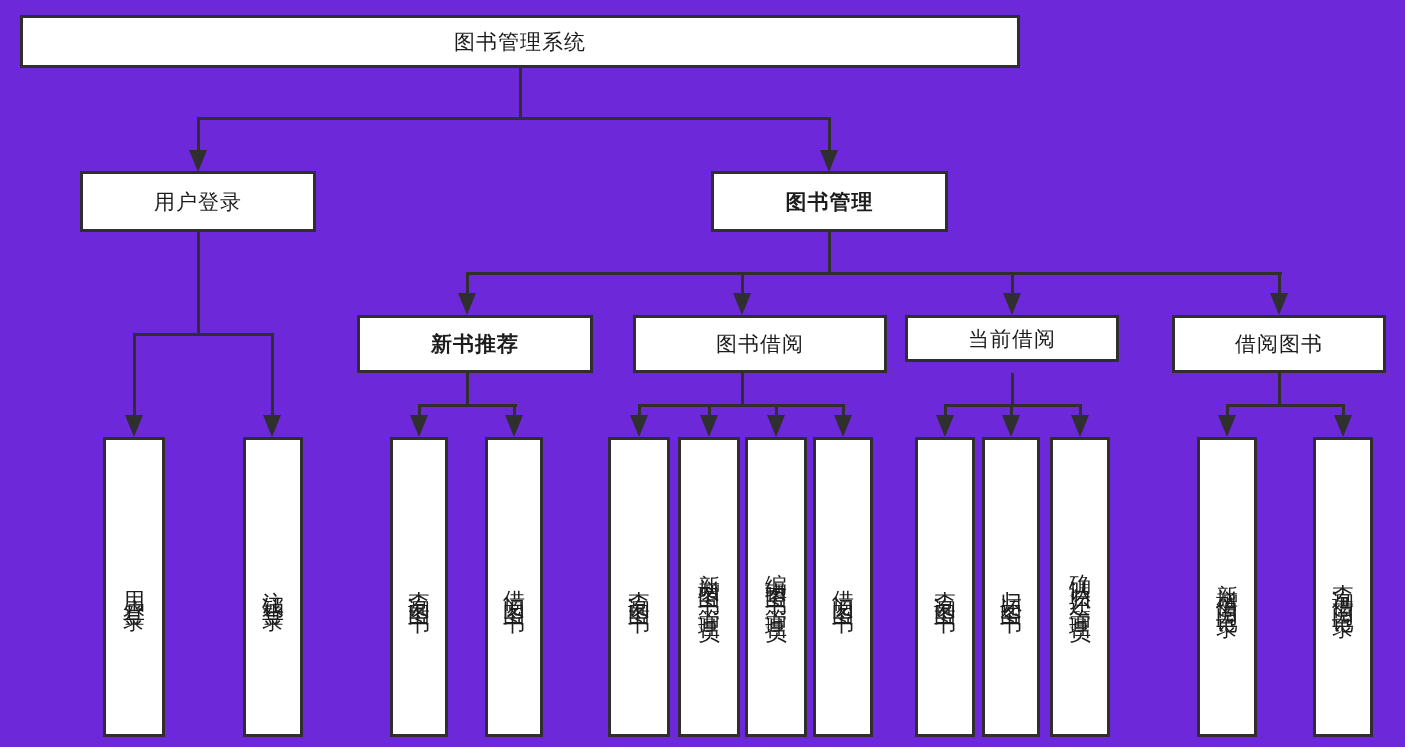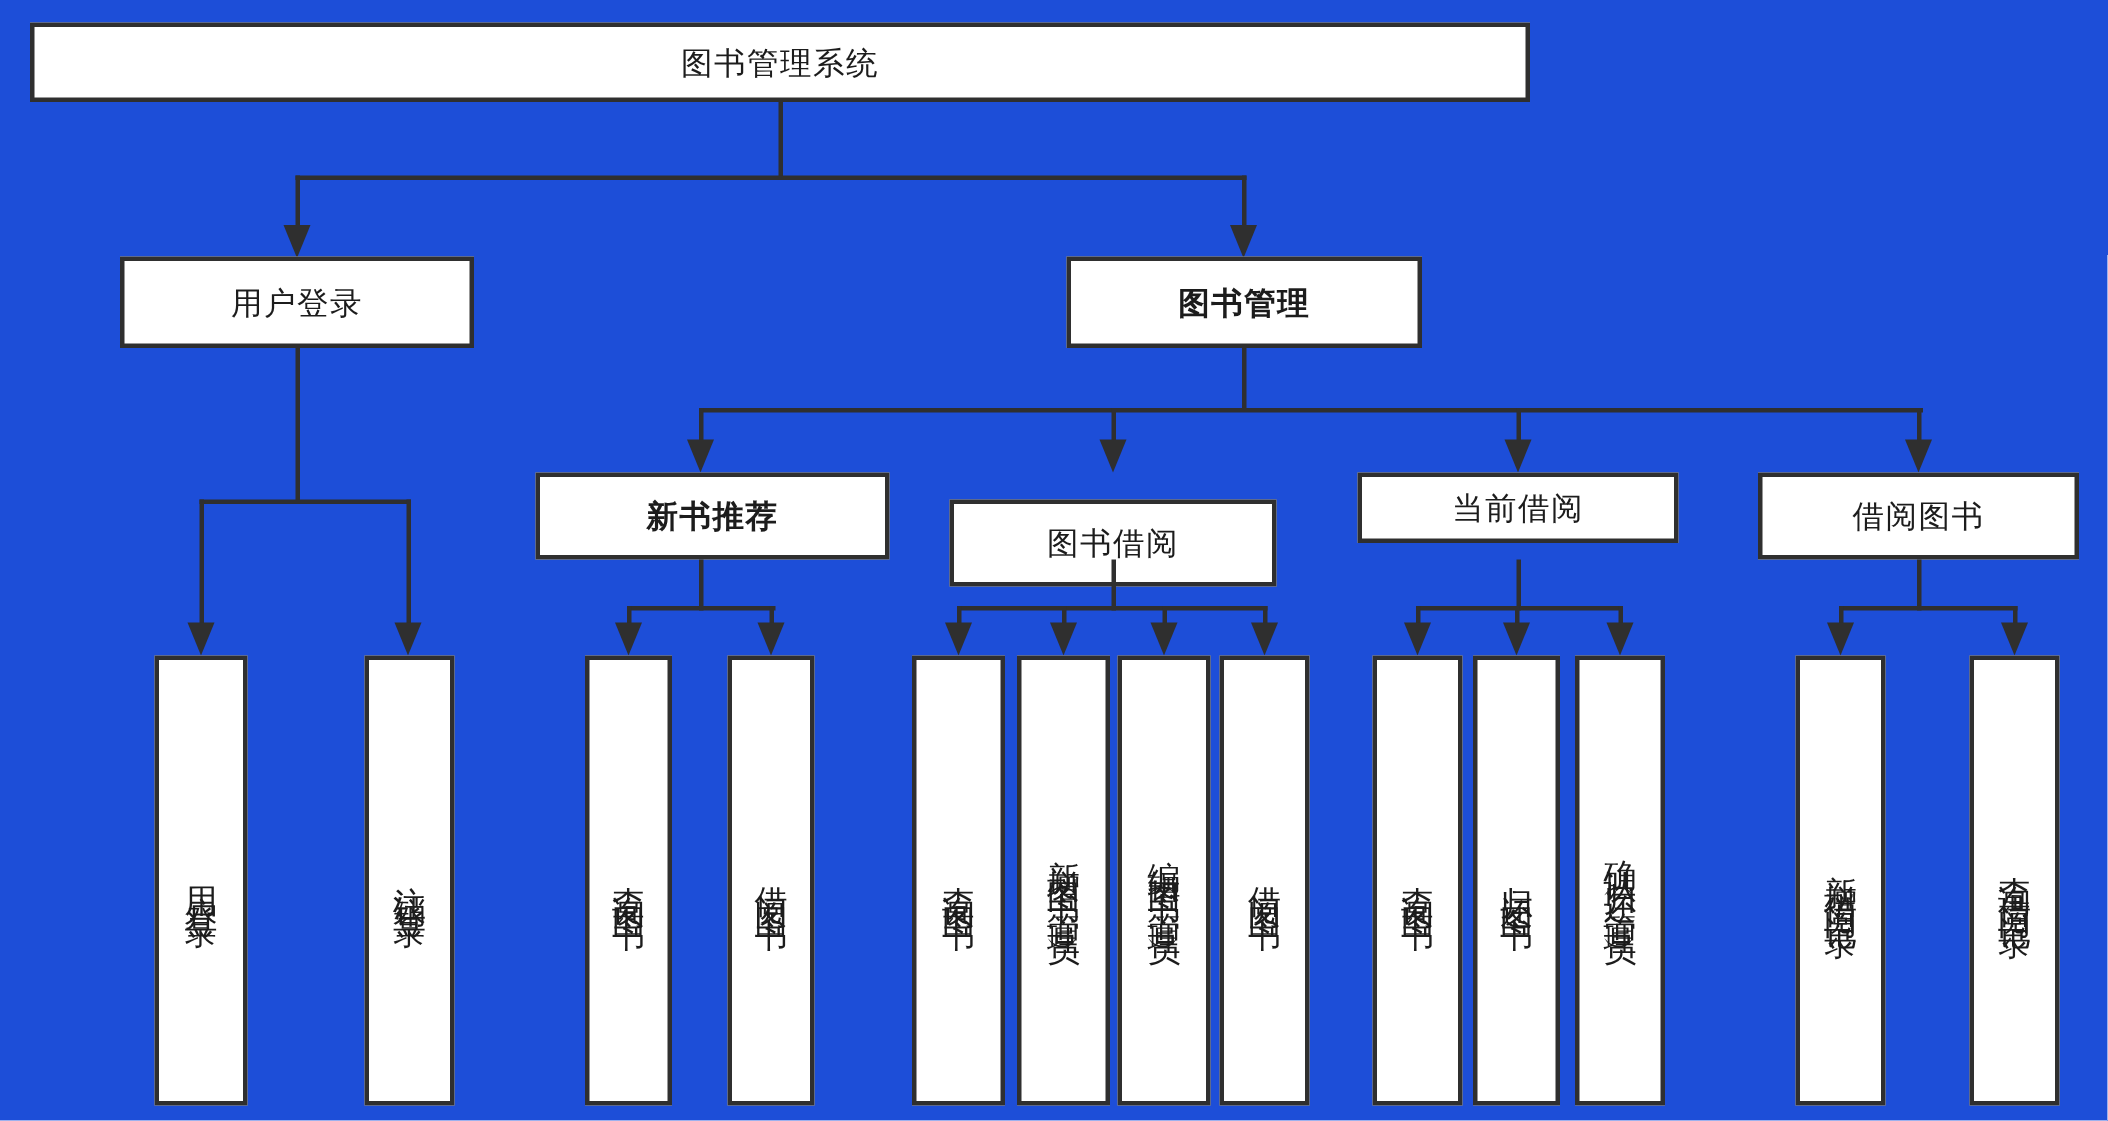--- a/index.html
+++ b/index.html
@@ -5,21 +5,21 @@
   html, body {
     margin: 0;
     padding: 0;
     background: #ffffff;
     font-family: "Liberation Sans", "DejaVu Sans", sans-serif;
   }
   .canvas {
     position: relative;
     width: 1405px;
     height: 747px;
-    background: #1d4ed8;
+    background: #6d28d9;
     overflow: hidden;
   }
   .node {
     position: absolute;
     box-sizing: border-box;
     background: #ffffff;
     border: 3px solid #2f2f2f;
     display: flex;
     align-items: center;
     justify-content: center;
@@ -106,21 +106,21 @@
   <div class="vline" style="left:741px; top:272px; height:23px;"></div>
   <div class="arrow" style="left:733px; top:293px;"></div>
   <div class="vline" style="left:1011px; top:272px; height:23px;"></div>
   <div class="arrow" style="left:1003px; top:293px;"></div>
   <div class="vline" style="left:1278px; top:272px; height:23px;"></div>
   <div class="arrow" style="left:1270px; top:293px;"></div>
 
   <div class="node" style="left:357px; top:315px; width:236px; height:58px;font-weight:bold;">
     <span>新书推荐</span>
   </div>
-  <div class="node" style="left:633px; top:333px; width:218px; height:58px;">
+  <div class="node" style="left:633px; top:315px; width:254px; height:58px;">
     <span>图书借阅</span>
   </div>
   <div class="node" style="left:905px; top:315px; width:214px; height:47px;">
     <span>当前借阅</span>
   </div>
   <div class="node" style="left:1172px; top:315px; width:214px; height:58px;">
     <span>借阅图书</span>
   </div>
 
   <div class="vline" style="left:466px; top:373px; height:34px;"></div>

